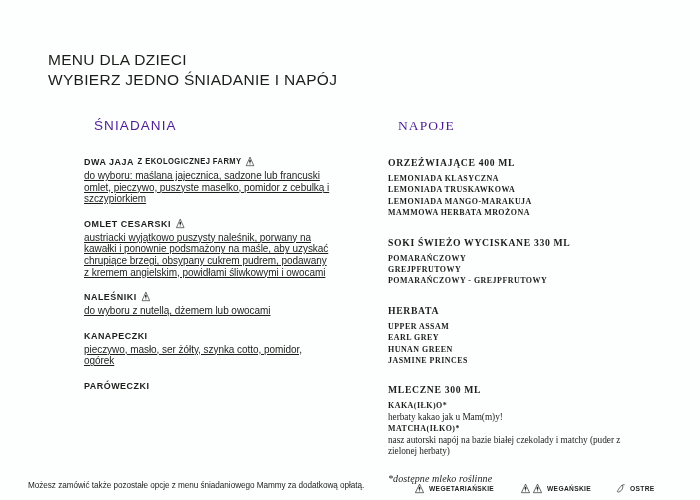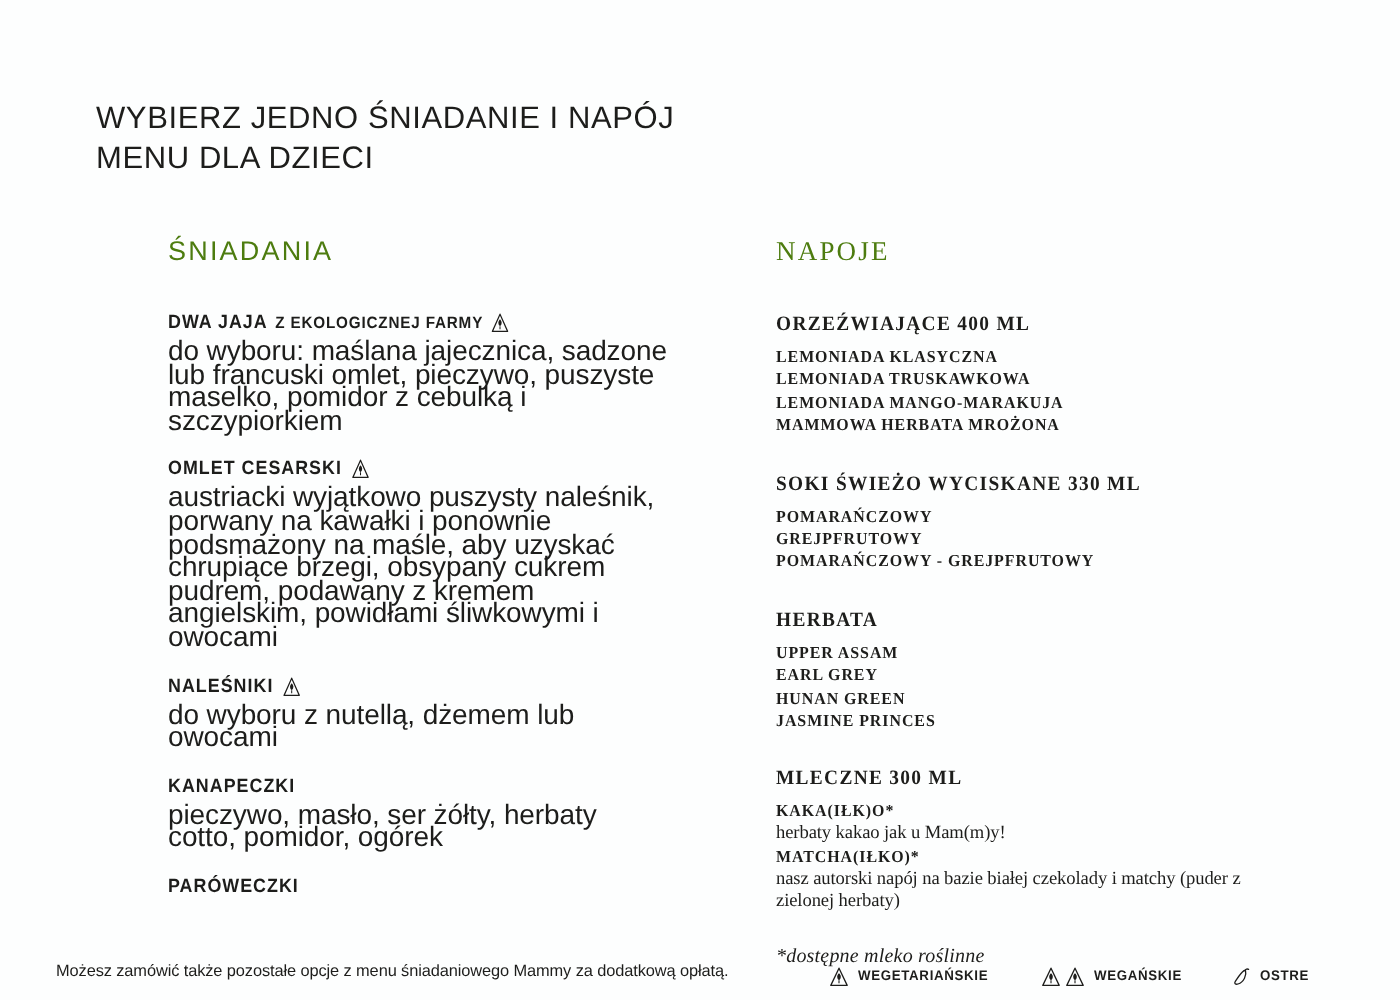--- a/index.html
+++ b/index.html
@@ -44,22 +44,22 @@
     position: absolute;
     top: 118px;
   }
   .col-left  { left: 84px;  width: 262px; }
   .col-right { left: 388px; width: 270px; font-family: Liberation Serif, serif; }
 
   .col-head {
     font-size: 13.5px;
     letter-spacing: 1.1px;
     font-weight: 400;
-    color: #4d7c0f;
-    margin: 0 0 22px 0;
+    color: #4c1d95;
+    margin: 0 0 22px 10px;
     line-height: 16px;
   }
 
   
   .dish { margin-bottom: 13px; }
   .dish-title {
     font-size: 9.6px;
     font-weight: 700;
     letter-spacing: 0.55px;
     line-height: 12px;
@@ -70,25 +70,26 @@
     display: flex;
     align-items: center;
     gap: 4px;
     margin-bottom: 2px;
   }
   .dish-title .sub {
     font-size: 8.2px;
     letter-spacing: 0.45px;
   }
   .dish-desc {
-    font-size: 14px;
+    font-size: 10px;
     line-height: 11.6px;
     color: #1d1d1b;
     letter-spacing: -0.05px;
     max-width: 250px;
+    text-decoration: underline;
   }
 
   
   .veg-icon {
     display: inline-block;
     width: 11px;
     height: 11px;
     position: relative;
     top: -0.5px;
     flex: 0 0 auto;
@@ -172,22 +173,22 @@
     white-space: nowrap;
   }
   .legend-icons { display: flex; gap: 1px; }
 </style>
 </head>
 <body>
 
 <div class="page">
 
   <div class="title-block">
+    <div class="title-line">MENU DLA DZIECI</div>
     <div class="title-line">WYBIERZ JEDNO ŚNIADANIE I NAPÓJ</div>
-    <div class="title-line">MENU DLA DZIECI</div>
   </div>
 
   <div class="col col-left">
     <div class="col-head">ŚNIADANIA</div>
     <div id="breakfast-list">
         <div class="dish">
           <div class="dish-title">
             <span>DWA JAJA</span>
             <span class="sub">Z EKOLOGICZNEJ FARMY</span>
             <span class="veg-icon">
@@ -223,21 +224,21 @@
                 <path d="M11 14.2 V17.2" stroke="#1d1d1b" stroke-width="1.1"></path>
               </svg>
             </span>
           </div>
           <div class="dish-desc">do wyboru z nutellą, dżemem lub owocami</div>
         </div>
         <div class="dish">
           <div class="dish-title">
             <span>KANAPECZKI</span>
           </div>
-          <div class="dish-desc">pieczywo, masło, ser żółty, herbaty cotto, pomidor, ogórek</div>
+          <div class="dish-desc">pieczywo, masło, ser żółty, szynka cotto, pomidor, ogórek</div>
         </div>
         <div class="dish">
           <div class="dish-title">
             <span>PARÓWECZKI</span>
           </div>
         </div>
       </div>
   </div>
 
   <div class="col col-right">

